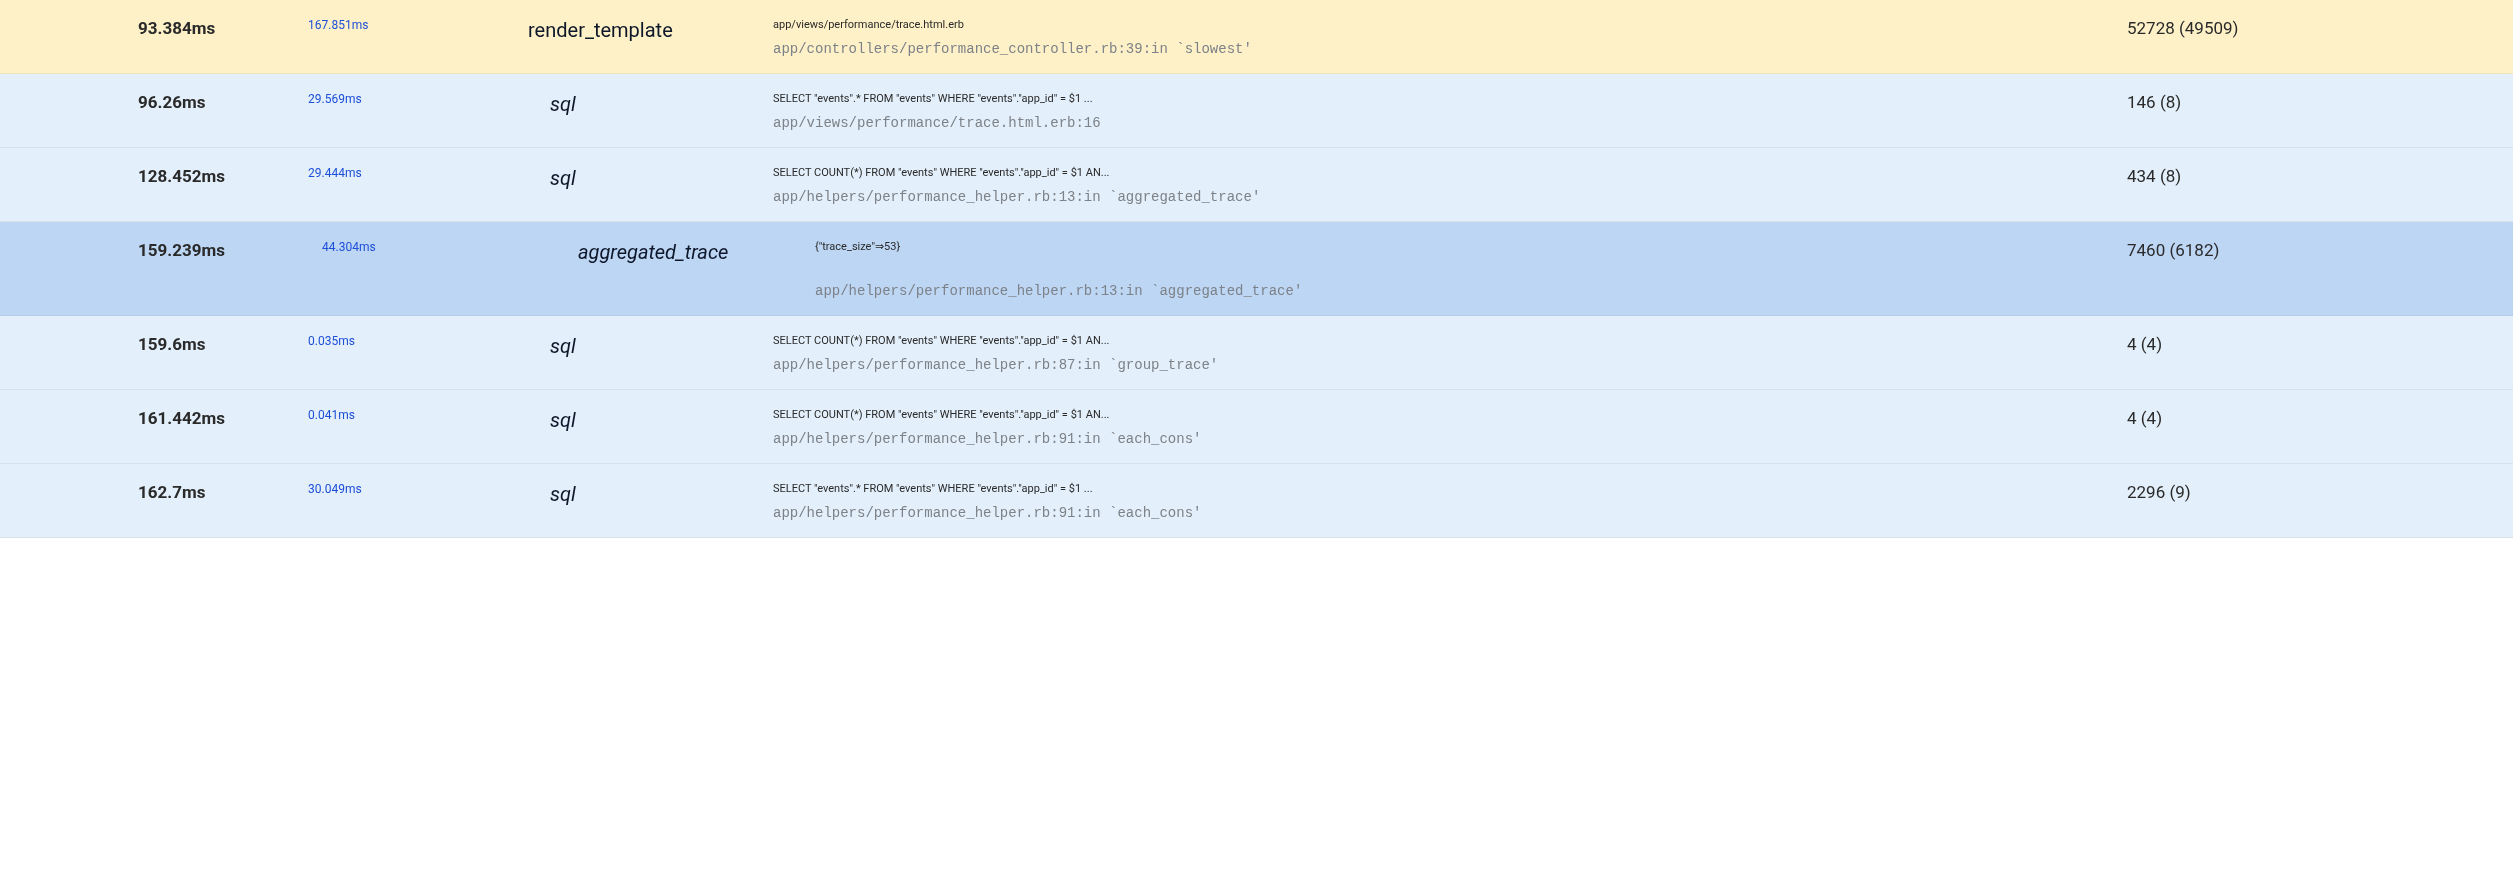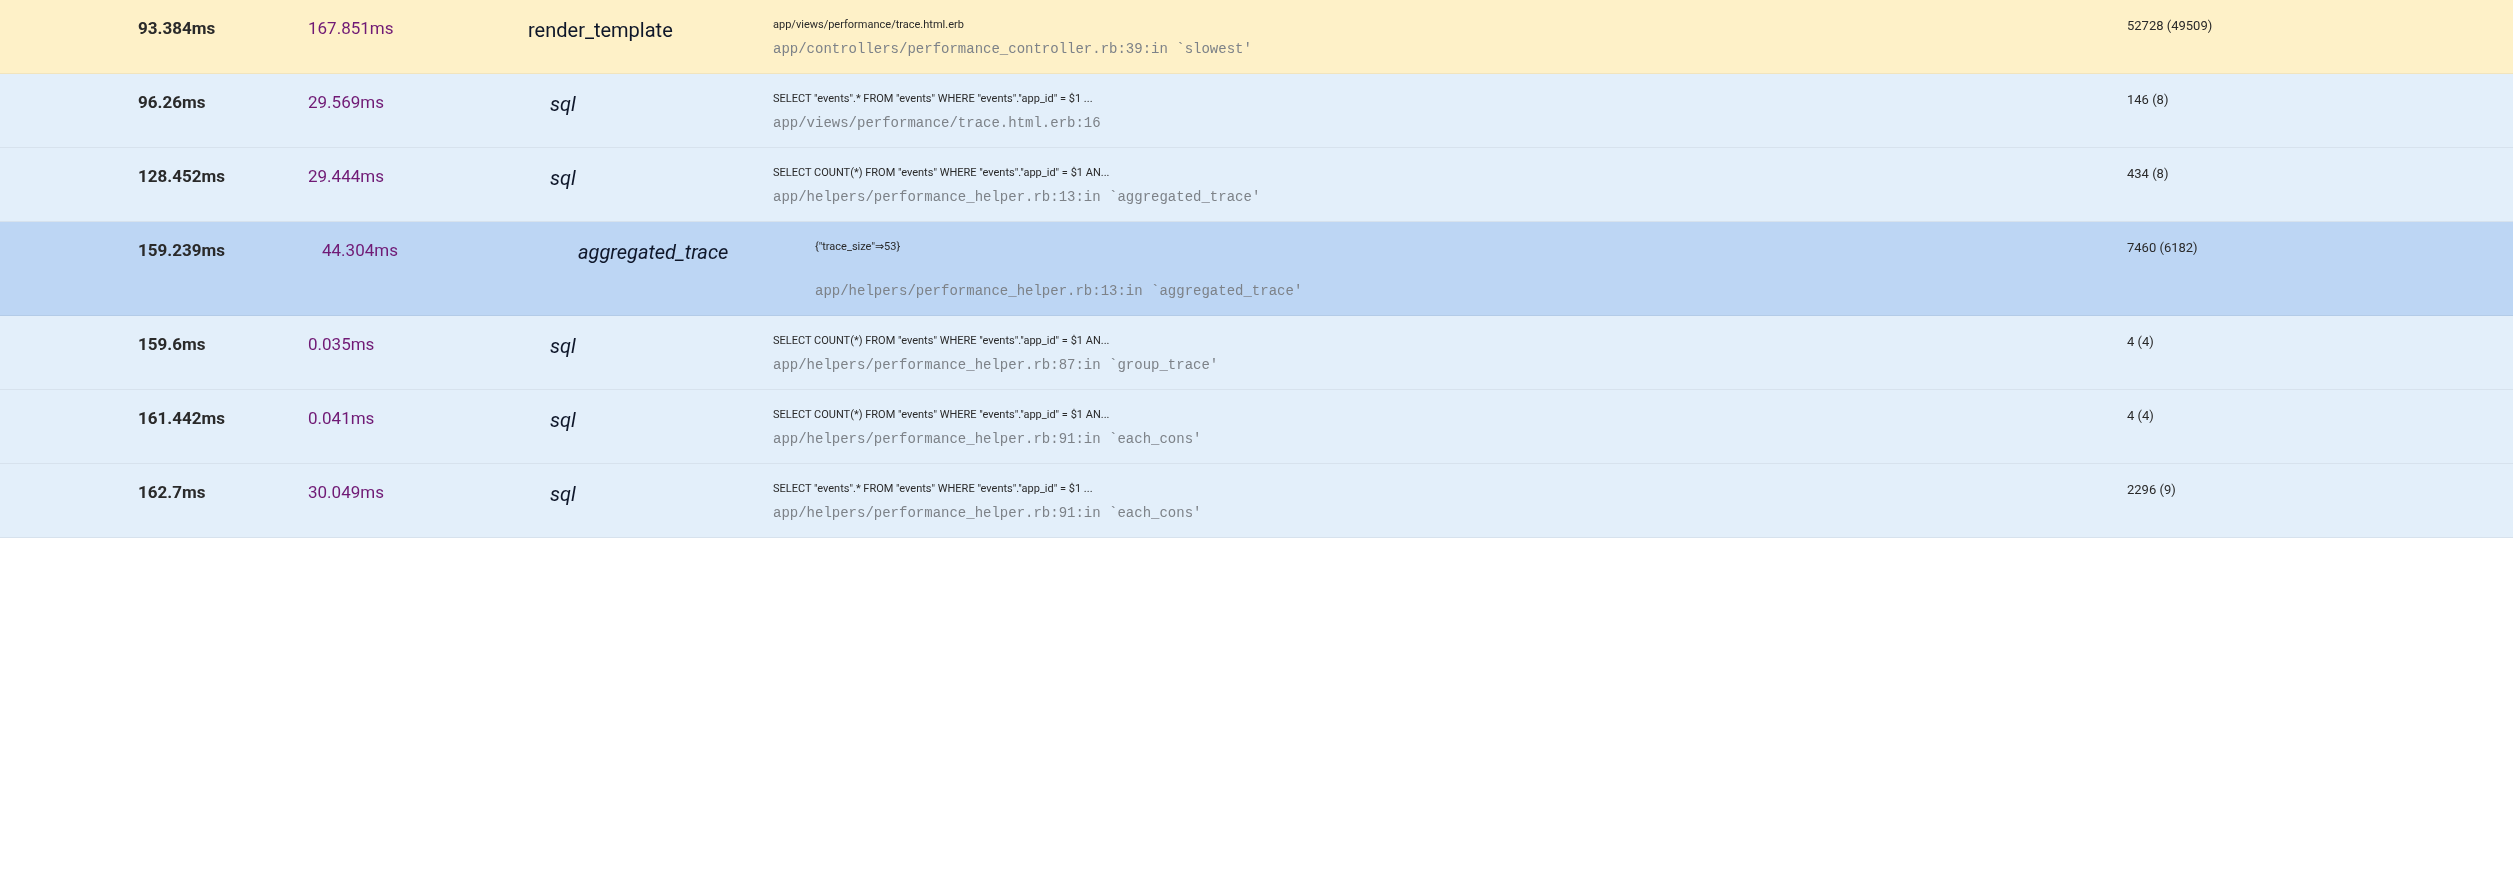--- a/index.html
+++ b/index.html
@@ -36,43 +36,43 @@
     .col-timestamp {
       width: 170px;
       flex-shrink: 0;
       font-weight: 700;
       color: #2a2a2a;
       font-size: 17px;
     }
     .col-duration {
       width: 220px;
       flex-shrink: 0;
-      color: #701a75;
-      font-size: 17px;
+      color: #1d4ed8;
+      font-size: 12px;
     }
     .col-type {
       width: 245px;
       flex-shrink: 0;
       color: #0f172a;
       font-size: 20px;
     }
     .col-type.indent {
       padding-left: 22px;
       font-style: italic;
     }
     .col-description {
       flex: 1;
       min-width: 0;
       padding-right: 20px;
     }
     .col-count {
       width: 360px;
       flex-shrink: 0;
       color: #2a2a2a;
-      font-size: 13px;
+      font-size: 17px;
     }
     .desc-main {
       color: #2a2a2a;
       font-size: 11px;
       white-space: nowrap;
       overflow: hidden;
       text-overflow: ellipsis;
       margin-bottom: 10px;
     }
     .desc-source {

